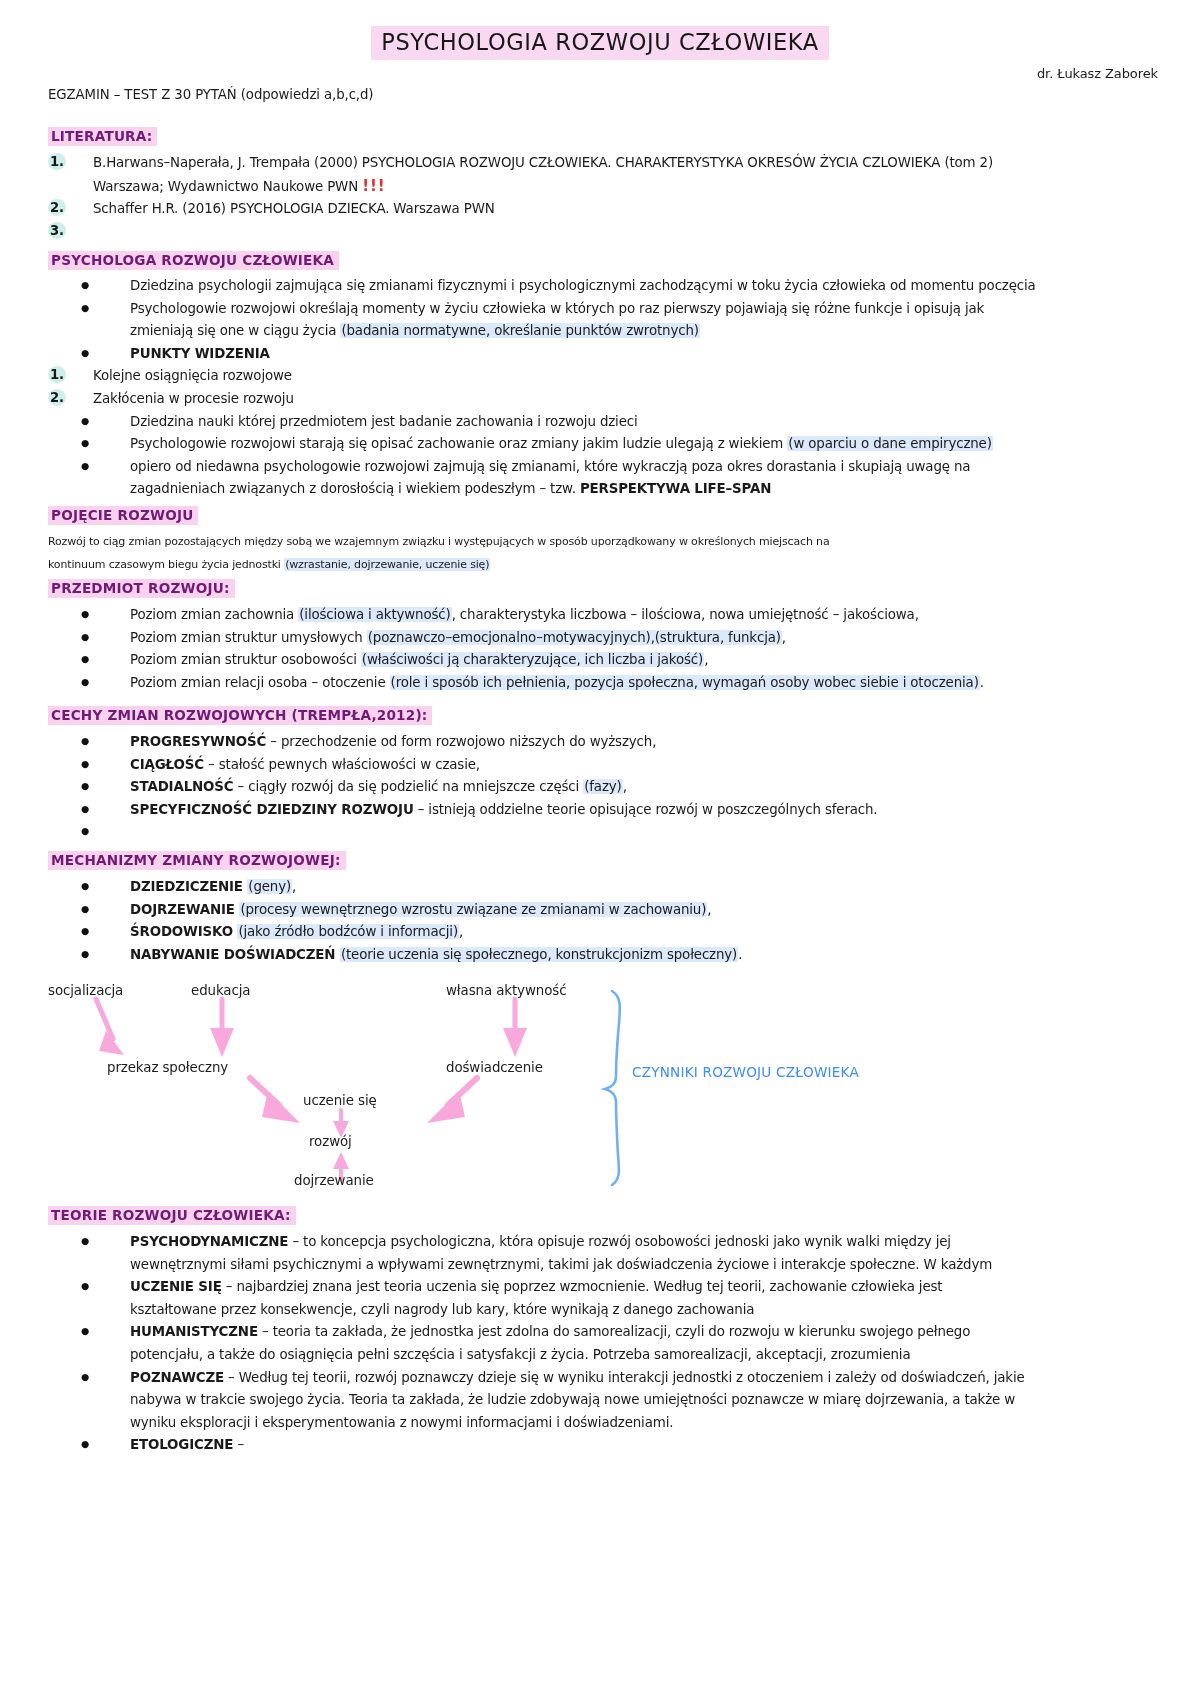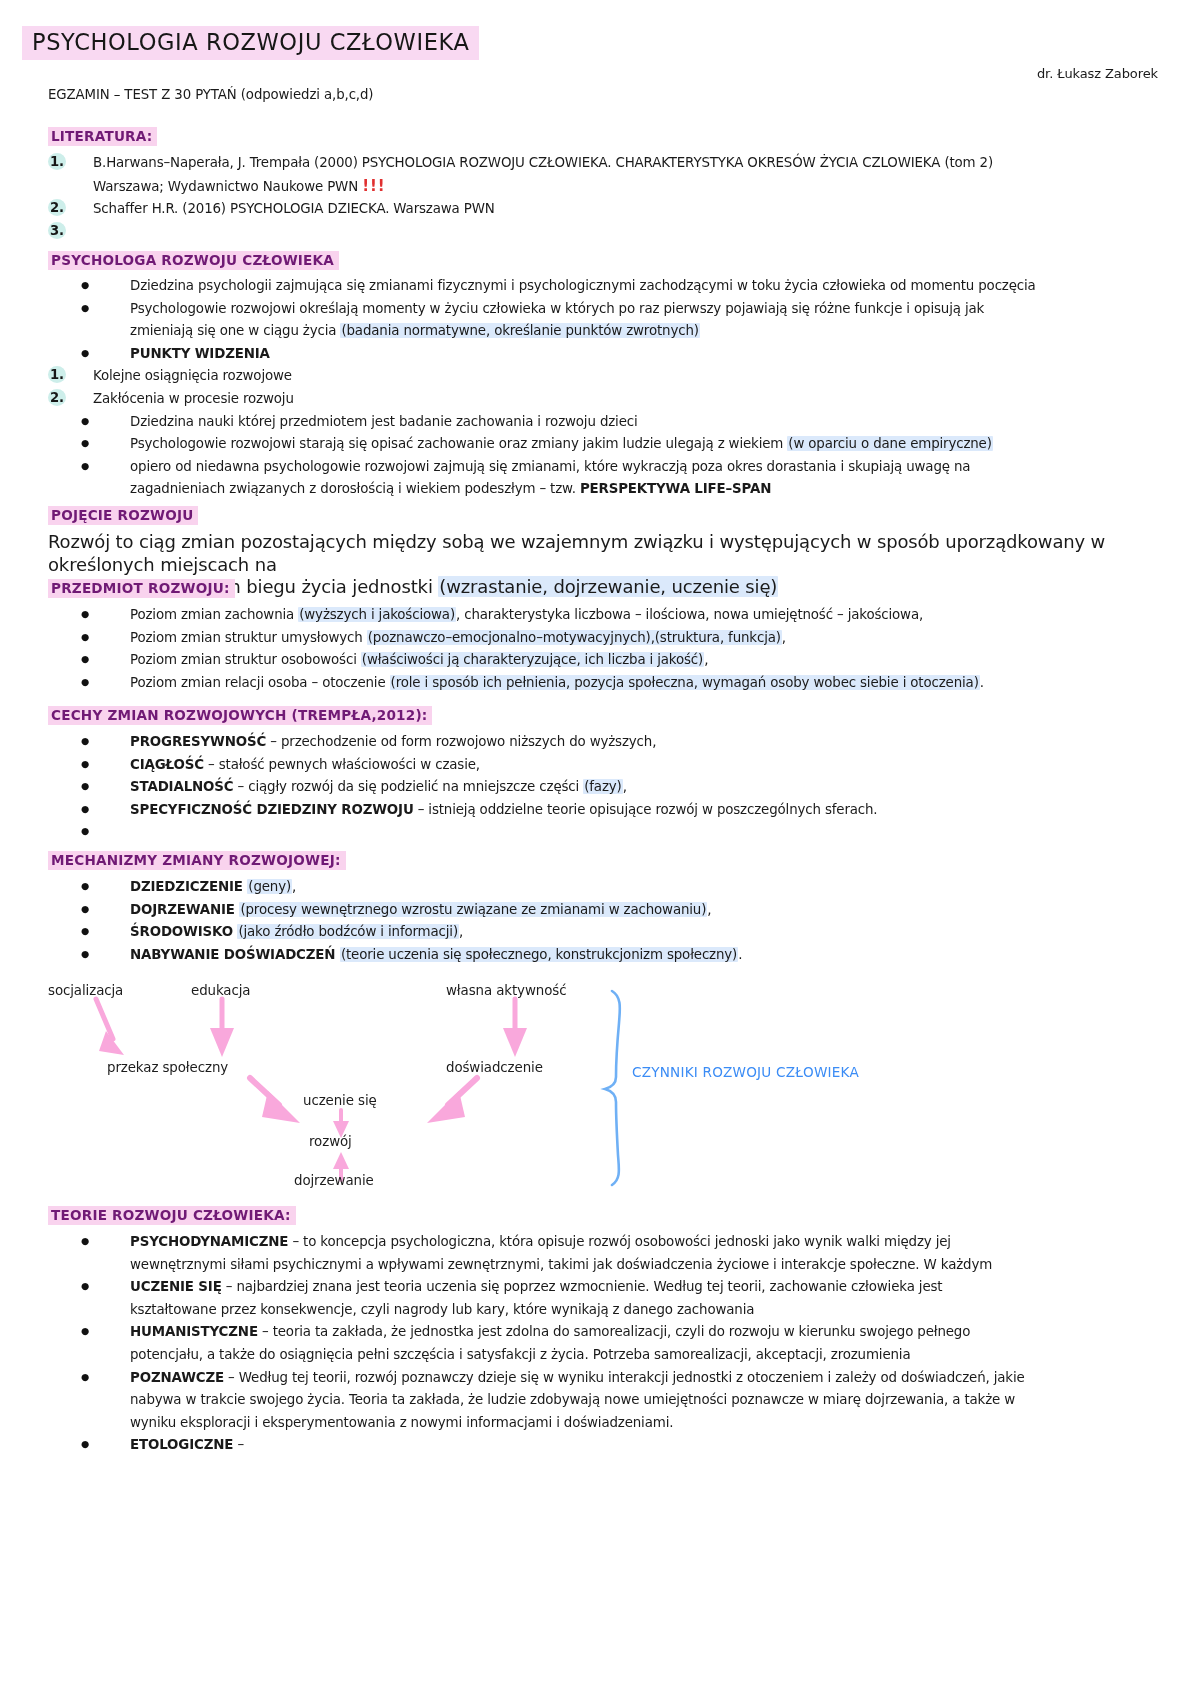--- a/index.html
+++ b/index.html
@@ -29,21 +29,21 @@
     border-radius: 1px;
     box-decoration-break: clone;
     -webkit-box-decoration-break: clone;
   }
 
   
   .title-wrap {
     position: absolute;
     left: 0; right: 0;
     top: 26px;
-    padding-left: 22px;
+    text-align: center;
   }
   .doc-title {
     display: inline-block;
     font-size: 22.5px;
     letter-spacing: 0.6px;
     color: #171717;
     background: #f9d9f2;
     padding: 3px 10px 5px 10px;
   }
   .author {
@@ -112,21 +112,21 @@
     font-weight: 600;
     color: #161616;
     background: #cdeeea;
     border-radius: 50%;
     text-align: center;
     line-height: 17px;
     height: 17px;
   }
 
   .para {
-    font-size: 18px;
+    font-size: 11px;
     line-height: 22.6px;
     letter-spacing: -0.15px;
   }
   .bold-term { font-weight: 600; }
   .excl {
     color: #e03030;
     font-weight: 700;
     letter-spacing: 1px;
     font-size: 15px;
   }
@@ -229,21 +229,21 @@
     <div class="para" style="margin-top:6px;">
       <span>Rozwój to ciąg zmian pozostających między sobą we wzajemnym związku i występujących w sposób uporządkowany w określonych miejscach na</span><br>
       <span>kontinuum czasowym biegu życia jednostki </span><span class="hl-blue">(wzrastanie, dojrzewanie, uczenie się)</span>
     </div>
   </div>
 
   <div class="block" style="top:578px;">
     <span class="sec-head">PRZEDMIOT ROZWOJU:</span>
     <ul class="bullets" style="margin-top:6px;">
       <li class="b-item">
-        <span>Poziom zmian zachownia </span><span class="hl-blue">(wyższych i jakościowa)</span><span>, charakterystyka liczbowa – ilościowa, nowa umiejętność – jakościowa,</span>
+        <span>Poziom zmian zachownia </span><span class="hl-blue">(ilościowa i aktywność)</span><span>, charakterystyka liczbowa – ilościowa, nowa umiejętność – jakościowa,</span>
       </li>
       <li class="b-item">
         <span>Poziom zmian struktur umysłowych </span><span class="hl-blue">(poznawczo–emocjonalno–motywacyjnych),(struktura, funkcja)</span><span>,</span>
       </li>
       <li class="b-item">
         <span>Poziom zmian struktur osobowości </span><span class="hl-blue">(właściwości ją charakteryzujące, ich liczba i jakość)</span><span>,</span>
       </li>
       <li class="b-item">
         <span>Poziom zmian relacji osoba – otoczenie </span><span class="hl-blue">(role i sposób ich pełnienia, pozycja społeczna, wymagań osoby wobec siebie i otoczenia)</span><span>.</span>
       </li>

